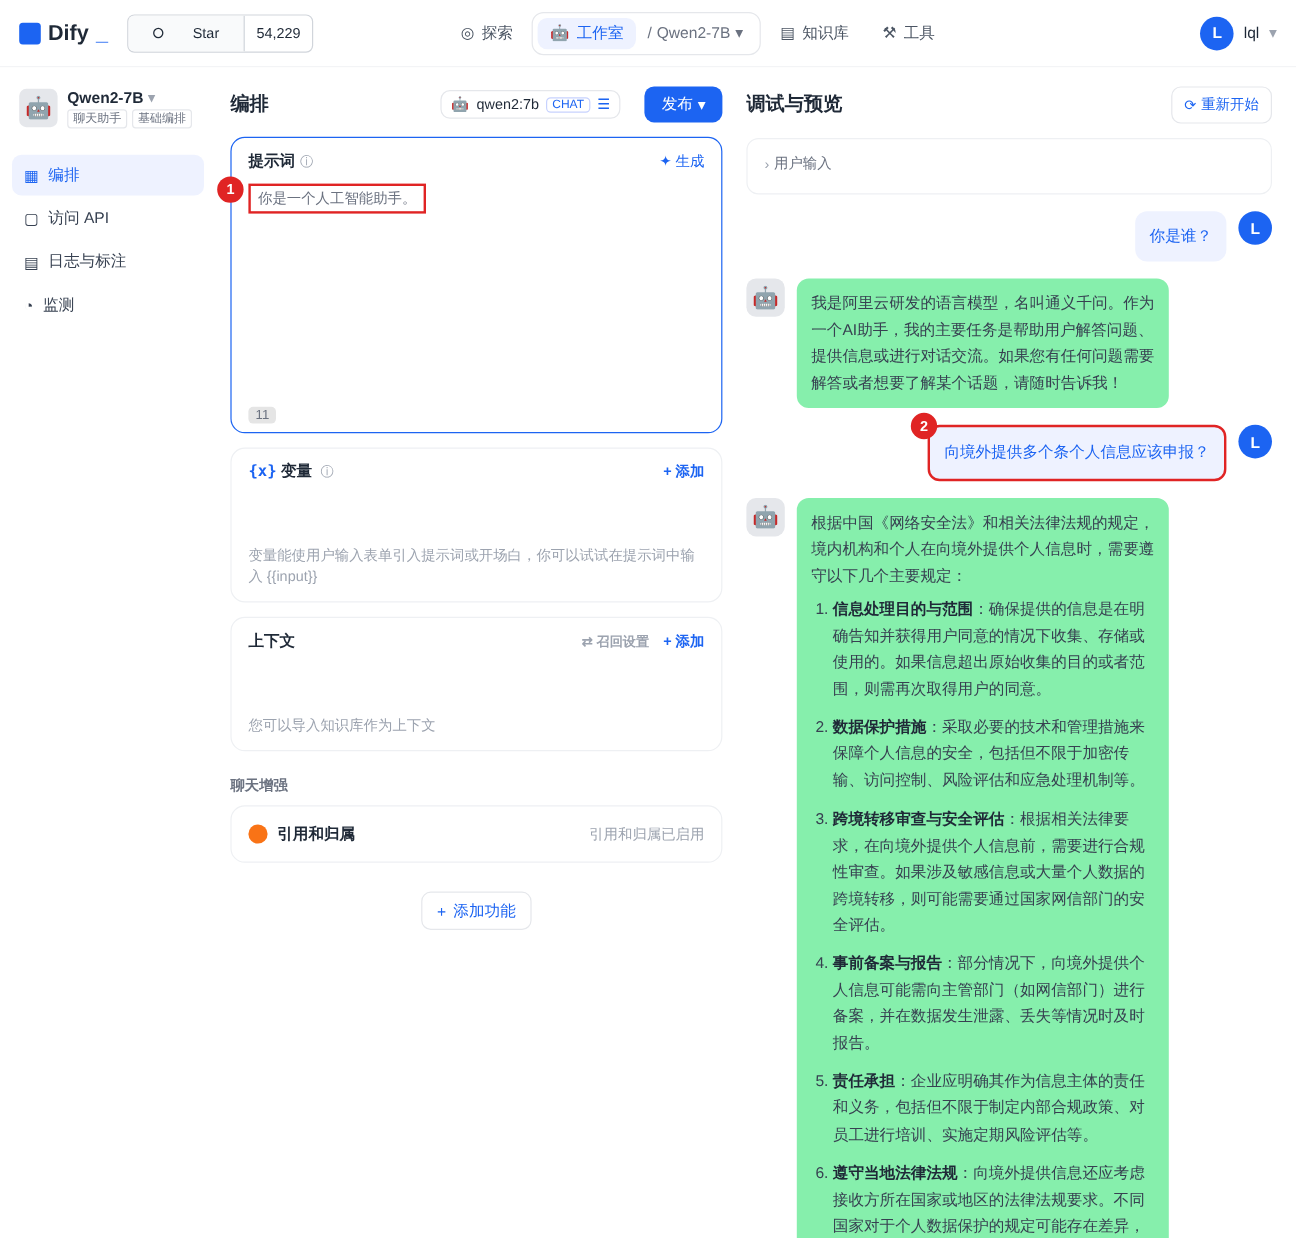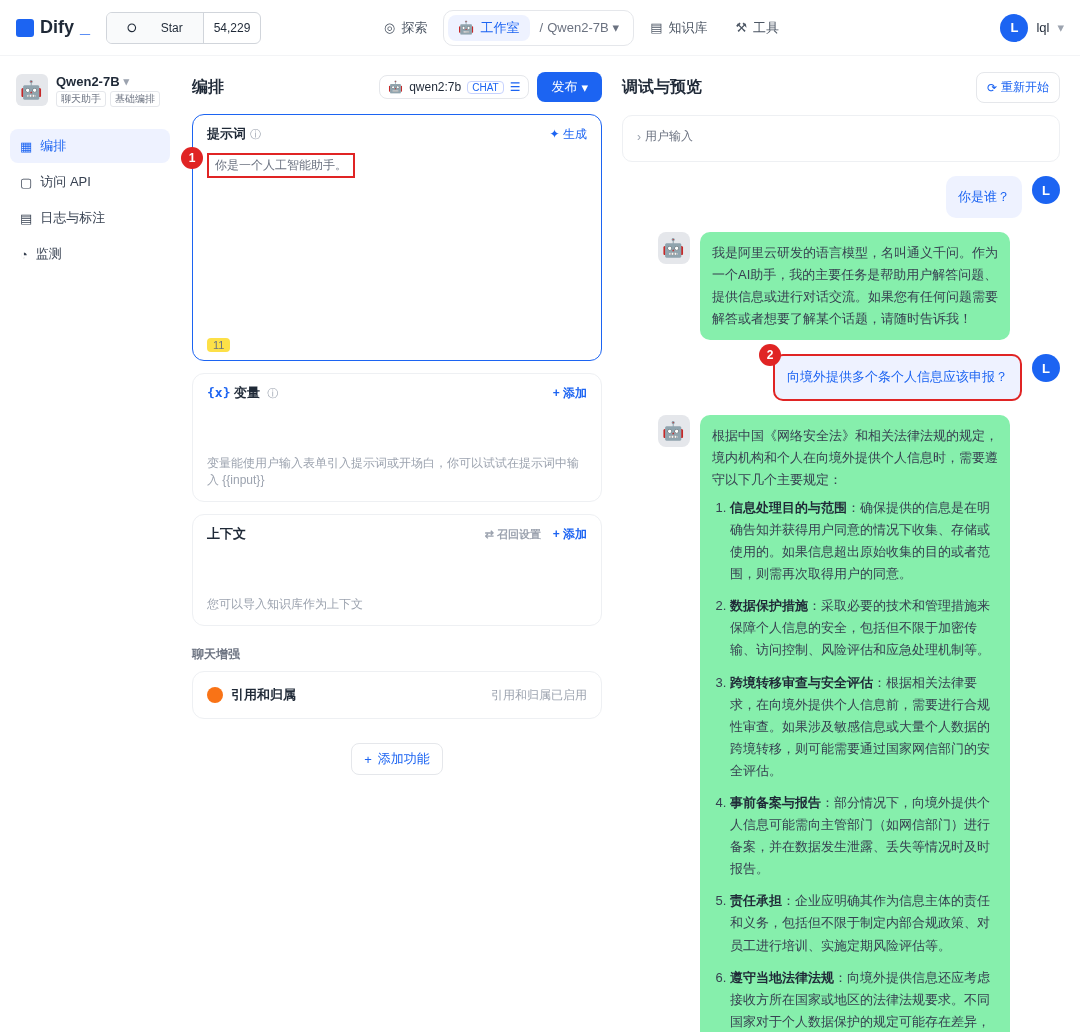--- a/index.html
+++ b/index.html
@@ -30,49 +30,49 @@
 .side-item.active { background:#eef2ff; color:#1c64f2; font-weight:500; }
 .content { flex:1; display:flex; gap:20px; padding:12px 20px 12px 12px; min-width:0;}
 .col { display:flex; flex-direction:column; min-width:0;}
 .col-left { flex:0 0 410px; }
 .col-right { flex:1; }
 .page-head { display:flex; align-items:center; justify-content:space-between; padding:4px 0 12px; }
 .page-title { font-size:16px; font-weight:600; }
 .head-actions { display:flex; align-items:center; gap:8px; }
 .model-pill { display:flex; align-items:center; gap:6px; border:1px solid #e5e7eb; border-radius:8px; padding:4px 8px; font-size:12px; cursor:pointer; }
 .chat-badge { color:#1c64f2; border:1px solid #c7d2fe; border-radius:4px; font-size:10px; padding:0 4px; }
-.btn-primary { background:#1c64f2; color:#fff; border:none; padding:6px 14px; border-radius:8px; font-size:13px; cursor:pointer; display:flex; align-items:center; gap:4px; }
+.btn-primary { background:#1c64f2; color:#fff; border:none; padding:6px 14px; border-radius:8px; font-size:13px; cursor:pointer; display:flex; align-items:center; gap:4px;margin-left:12px; }
 .panel { border:1px solid #eef0f3; border-radius:12px; background:#fff; margin-bottom:12px; }
 .panel-prompt { border:1.5px solid #1c64f2; position:relative; }
 .panel-head { display:flex; align-items:center; justify-content:space-between; padding:10px 14px; font-weight:600; font-size:13px; }
 .panel-head .muted { color:#9ca3af; font-weight:400; font-size:11px; margin-left:4px;}
 .gen-link { color:#1c64f2; font-size:12px; font-weight:500; cursor:pointer; }
 .add-link { color:#1c64f2; font-size:12px; cursor:pointer; }
 .prompt-body { position:relative; padding:0 14px 10px; }
 .prompt-hl { border:2px solid #e02424; padding:2px 6px; display:inline-block; font-size:12px; color:#6b7280; }
 .annot-badge { position:absolute; width:22px; height:22px; border-radius:50%; background:#e02424; color:#fff; font-weight:700; font-size:12px; display:flex; align-items:center; justify-content:center; z-index:5; }
 .annot1 { left:-12px; top:32px; }
 .prompt-editor { height:170px; }
 .prompt-foot { padding:4px 14px 8px; }
-.char-count { background:#fde047; color:#6b7280; font-size:11px; padding:1px 6px; border-radius:4px; }
+.char-count { background:#e5e5e5; color:#6b7280; font-size:11px; padding:1px 6px; border-radius:4px; }
 .panel-desc { padding:0 14px 12px; color:#9ca3af; font-size:12px;margin-top:43px; }
 .recall-link { color:#9ca3af; font-size:11px; margin-right:8px;}
 .section-label { font-size:12px; color:#6b7280; font-weight:600; margin:8px 0; }
 .pill-row { border:1px solid #eef0f3; border-radius:12px; padding:14px; display:flex; align-items:center; justify-content:space-between; font-size:13px; }
 .pill-l { display:flex; align-items:center; gap:8px; }
 .dot-orange { width:16px; height:16px; border-radius:50%; background:#f97316; }
 .btn-outline { border:1px solid #e5e7eb; background:#fff; border-radius:8px; padding:6px 12px; display:flex; align-items:center; gap:6px; color:#1c64f2; font-size:13px; cursor:pointer; margin:24px auto 0; }
 
 .preview-head { display:flex; align-items:center; justify-content:space-between; padding:4px 0 12px;}
 .btn-restart { border:1px solid #e5e7eb; background:#fff; color:#1c64f2; border-radius:8px; padding:6px 10px; font-size:12px; cursor:pointer; display:flex; align-items:center; gap:4px;}
 .input-panel { border:1px solid #eef0f3; border-radius:10px; padding:12px 14px; margin-bottom:14px;}
 .input-panel h5 { font-size:12px; color:#6b7280; font-weight:500; margin-bottom:4px; display:flex; align-items:center; gap:4px;}
 .input-panel p { font-size:11px; color:#9ca3af; }
 .chat { display:flex; flex-direction:column; gap:14px; }
-.msg-row { display:flex; gap:10px; align-items:flex-start;margin-left:36px; }
+.msg-row { display:flex; gap:10px; align-items:flex-start; }
 .msg-row.user { justify-content:flex-end; }
 .msg-row .avatar { flex-shrink:0; }
 .bot-avatar { width:32px; height:32px; border-radius:8px; background:#e5e7eb; display:flex; align-items:center; justify-content:center; font-size:18px; flex-shrink:0; }
 .bubble { background:#86efac; padding:10px 12px; border-radius:10px; font-size:13px; line-height:1.7; max-width:310px; color:#374151;}
 .bubble.user { background:#eef2ff; color:#1c64f2; }
 .bubble ol { padding-left:18px; margin-top:6px;}
 .bubble li { margin-bottom:10px; }
 .bubble strong { color:#1f2937; }
 .msg2-wrap { position:relative; display:inline-block;}
 .msg2-wrap .bubble { border:2px solid #e02424; }

